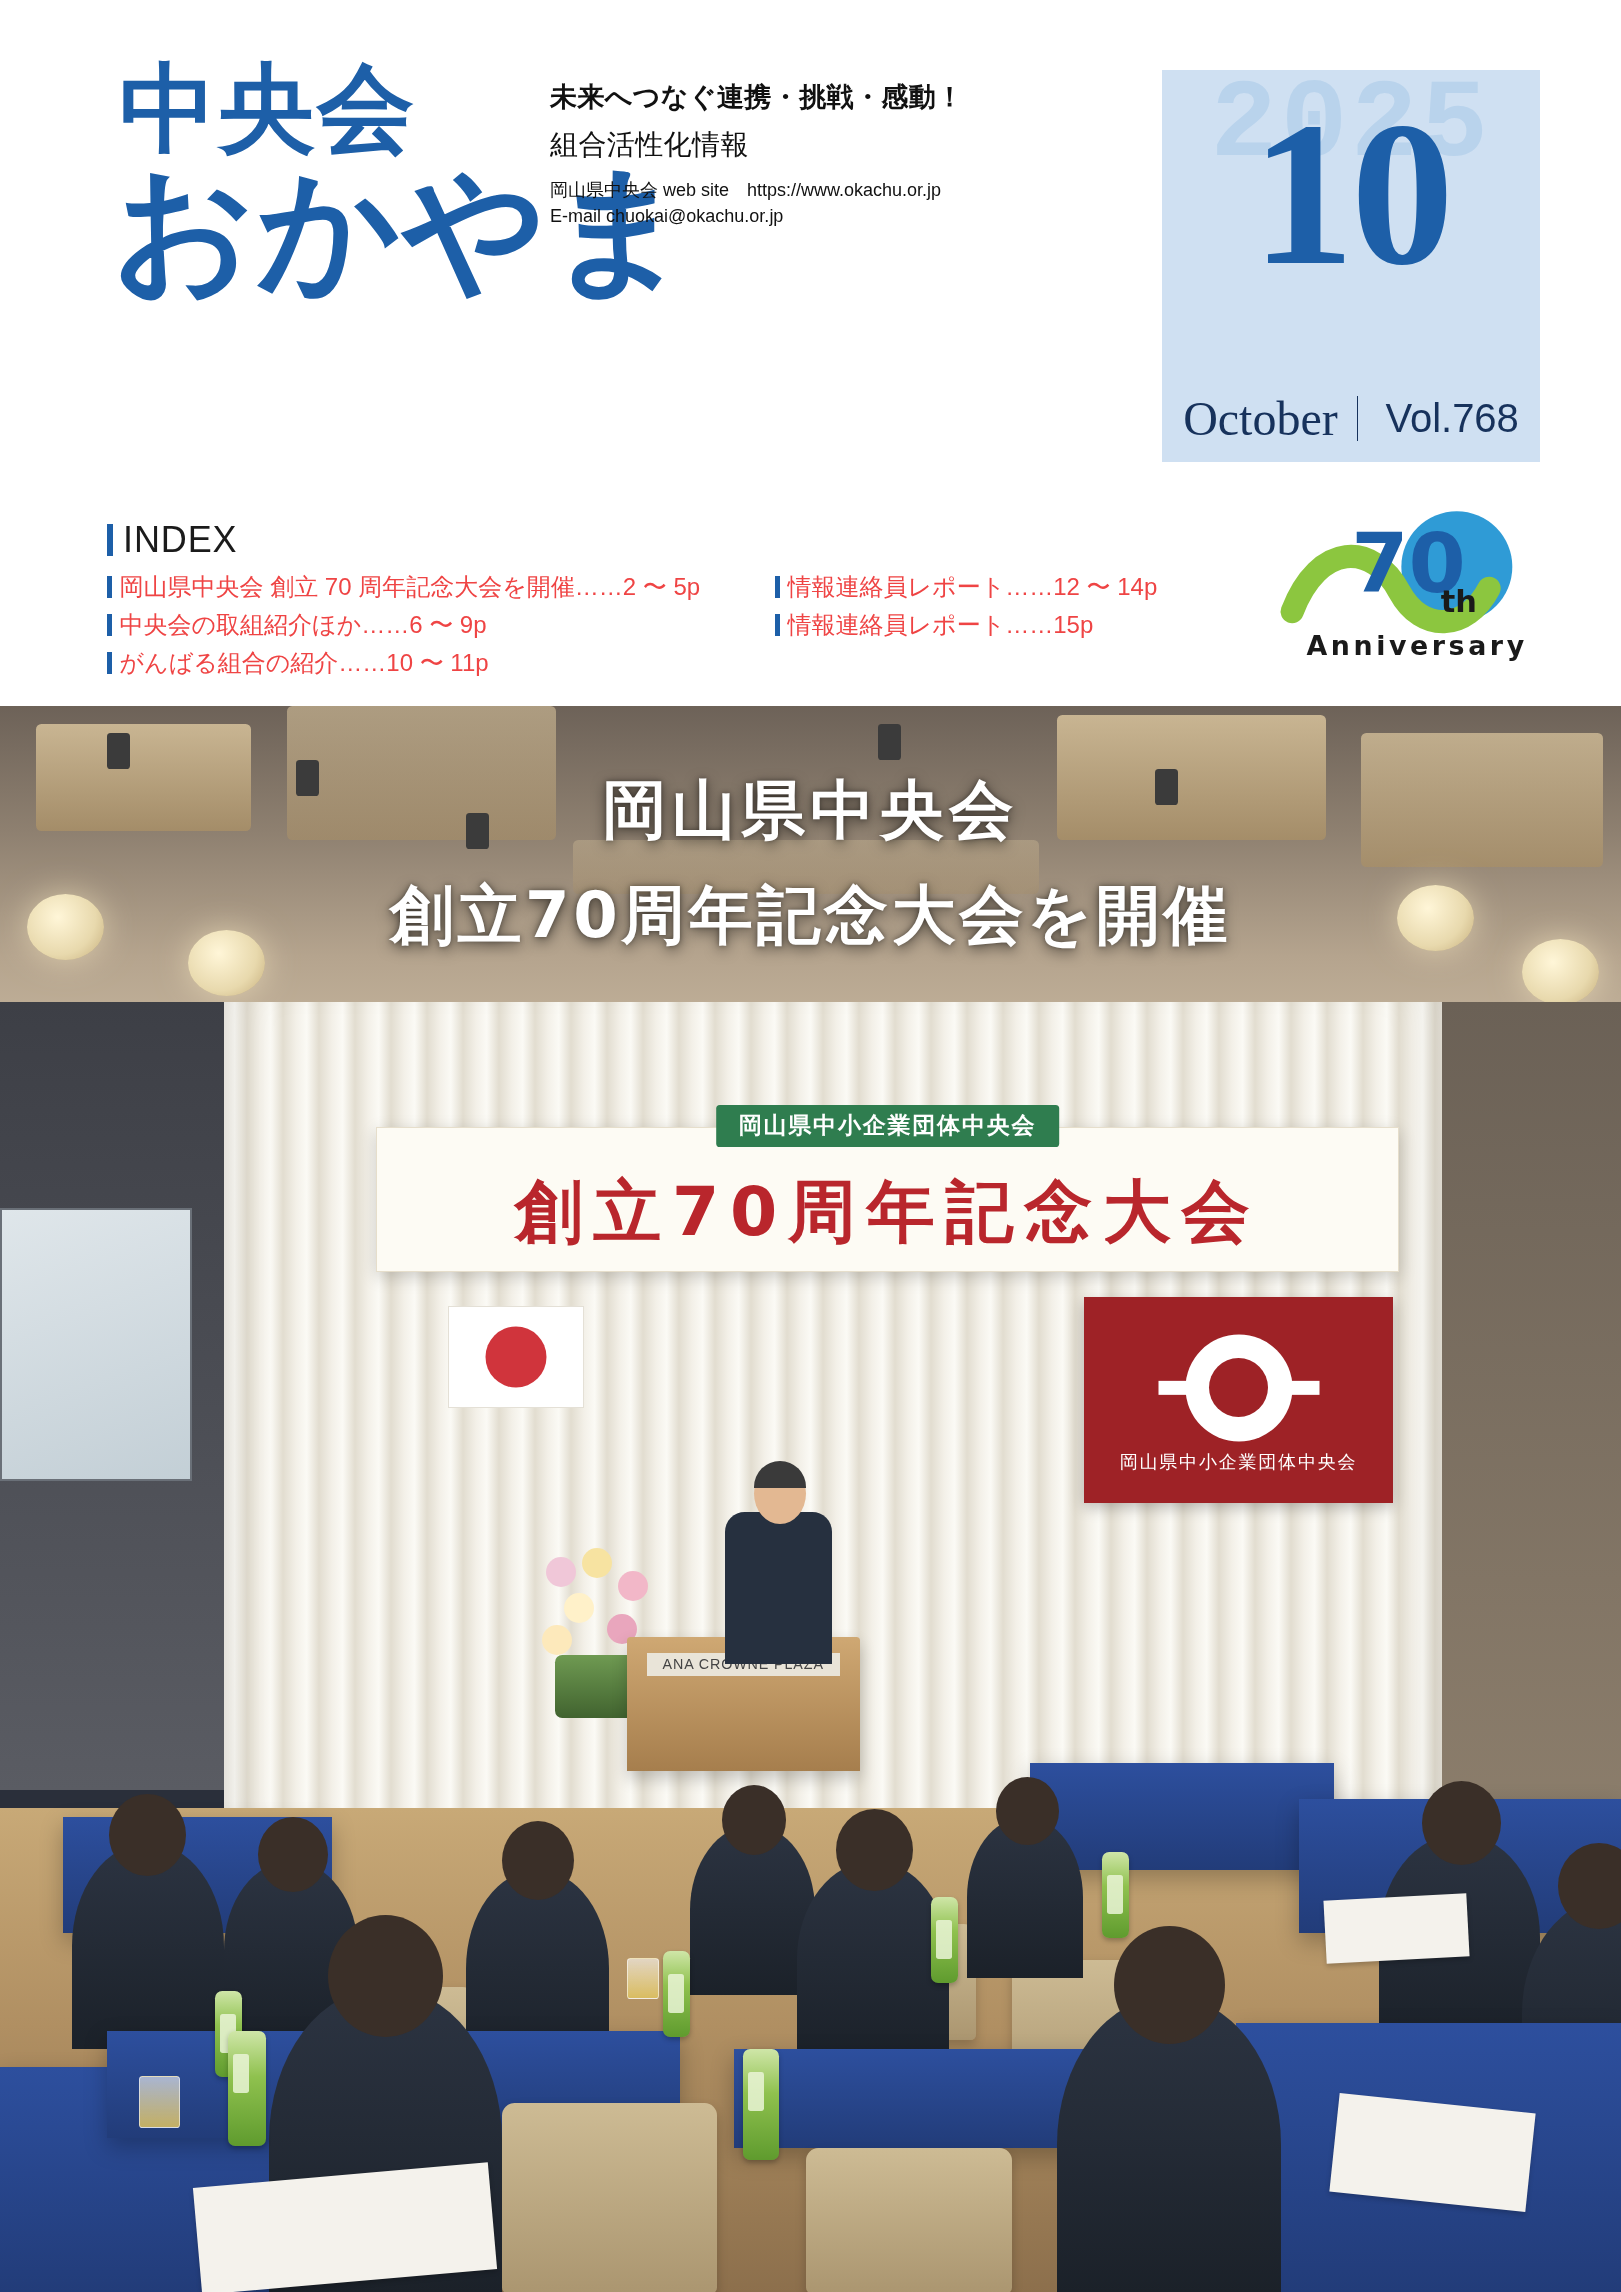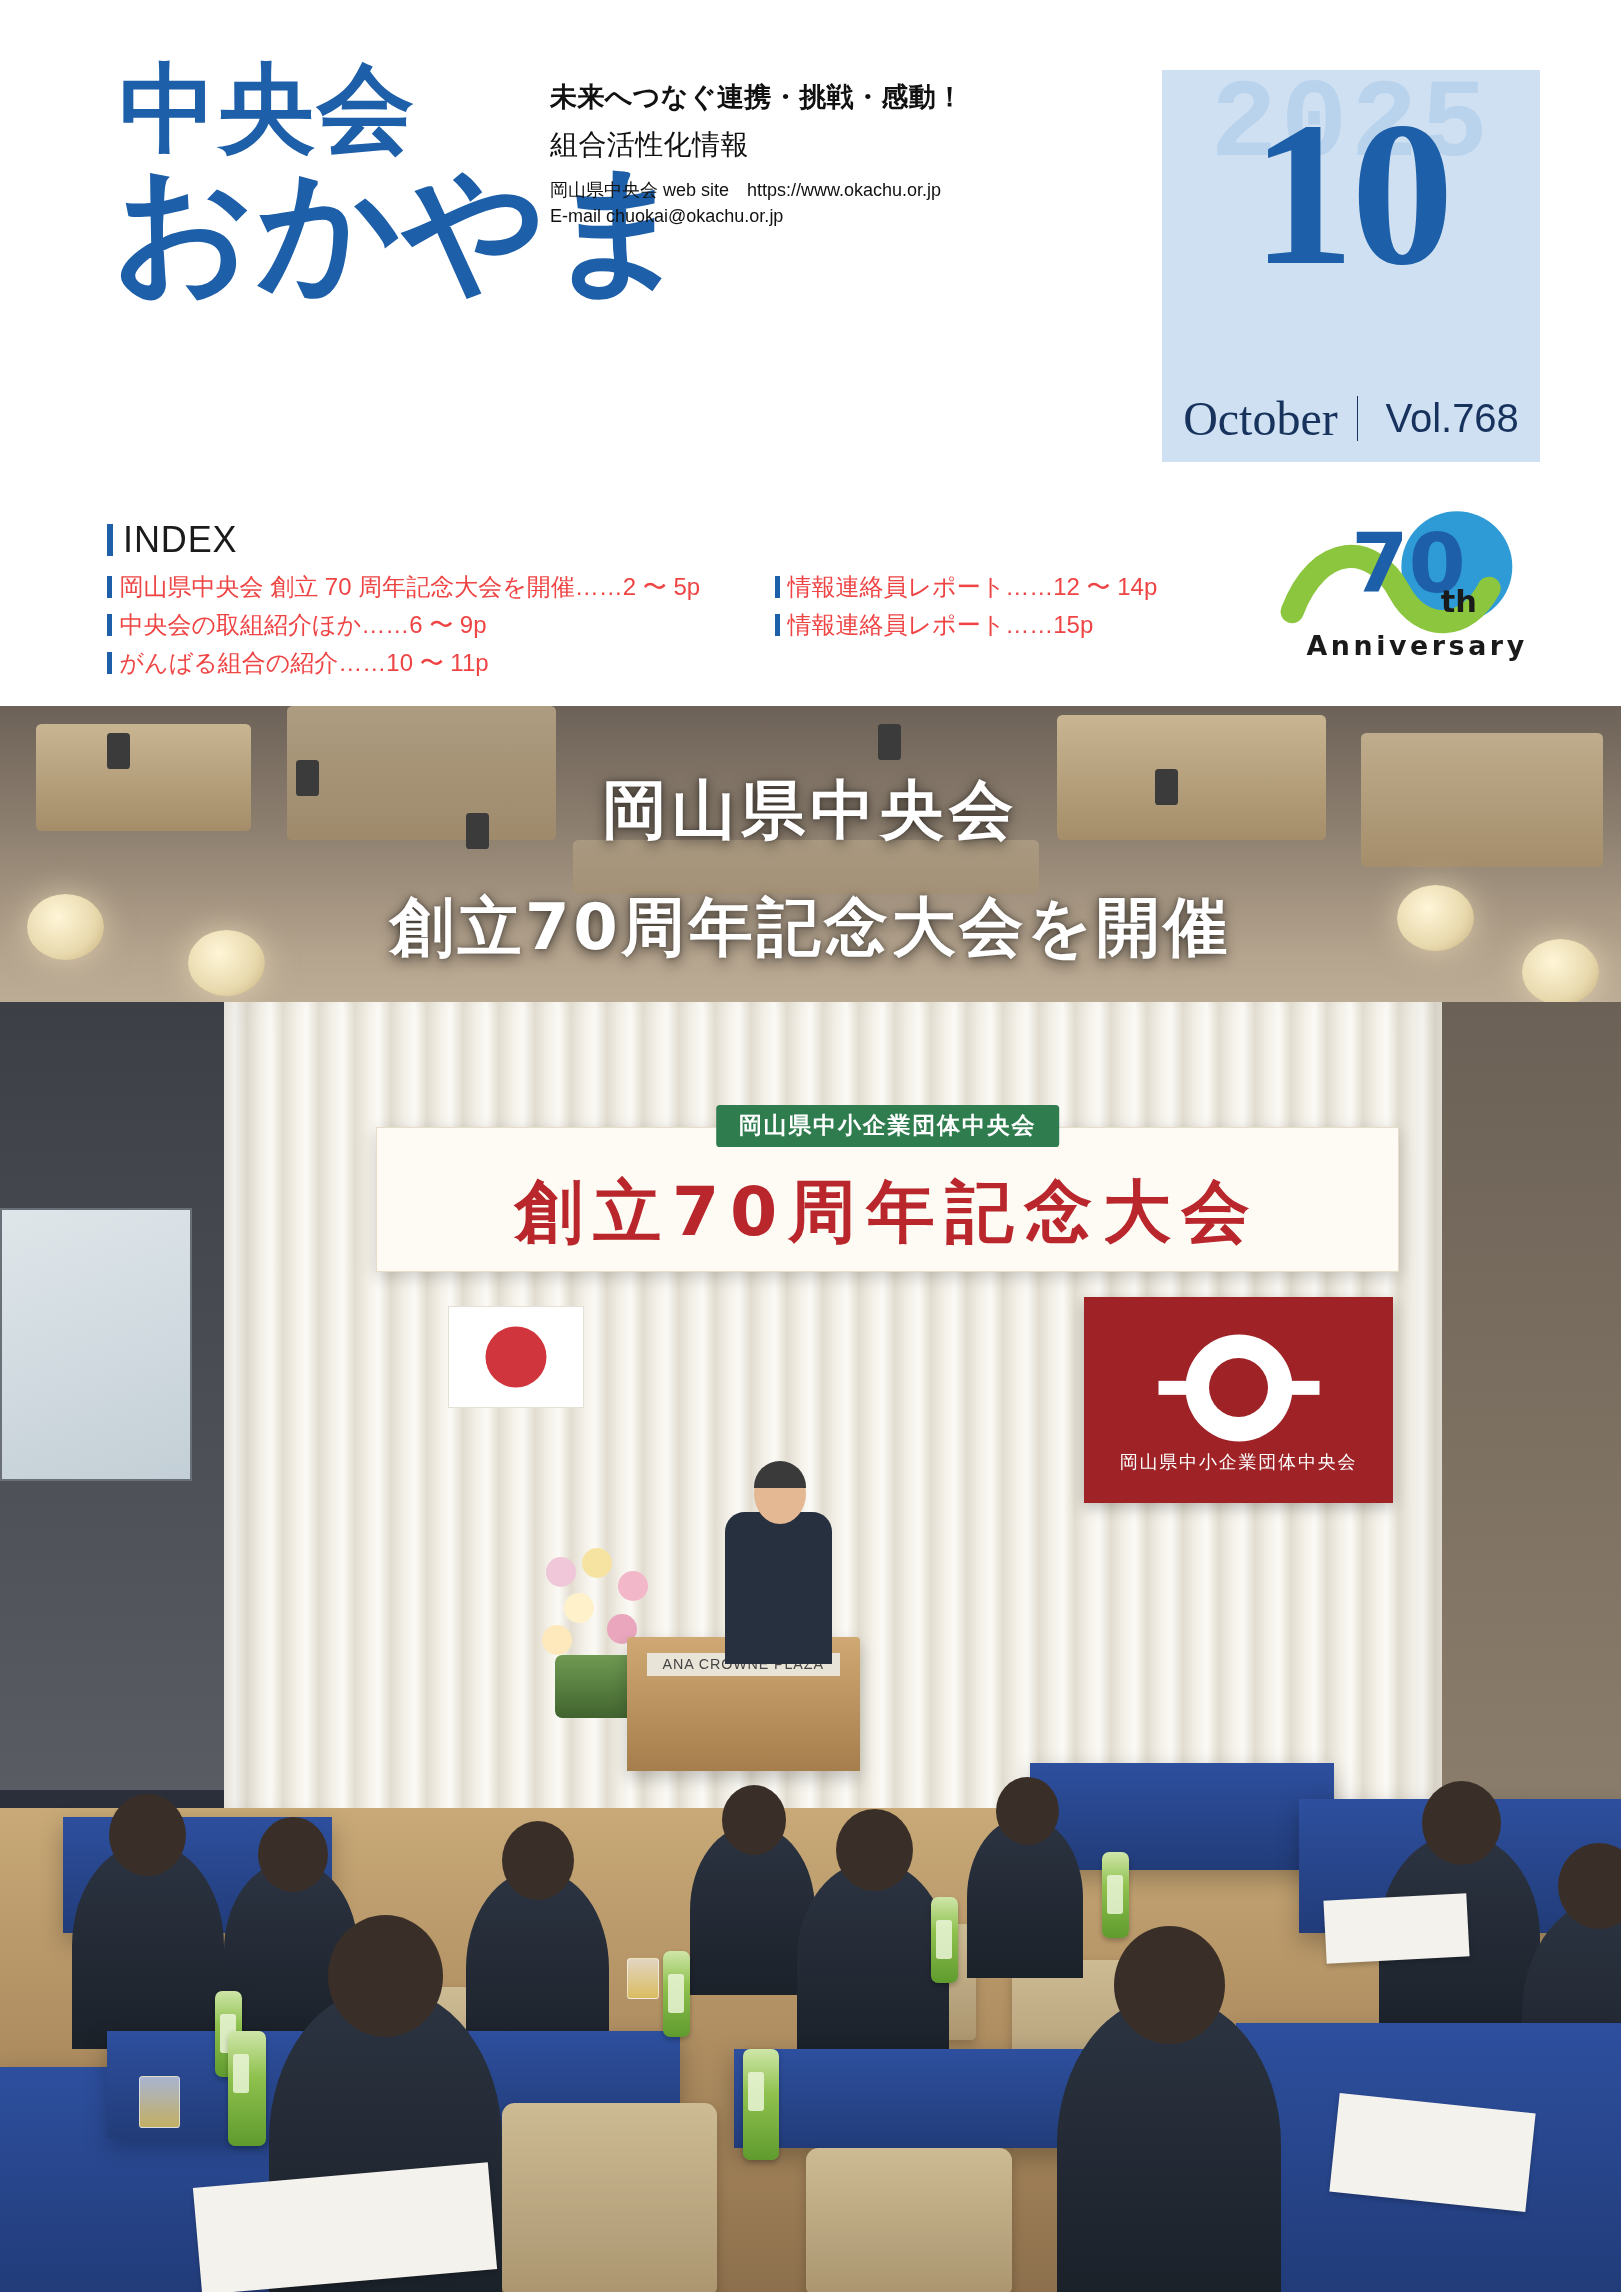--- a/index.html
+++ b/index.html
@@ -399,21 +399,21 @@
     left: 0; right: 0;
     top: 61px;
     text-align: center;
     color: #ffffff;
     font-family: "DejaVu Sans", sans-serif;
     font-weight: bold;
     text-shadow: 0 3.6px 14.3px rgba(0,0,0,.55), 0 0 5.4px rgba(0,0,0,.4);
     pointer-events: none;
   }
   .photo-headline .l1 { font-size: 64px; letter-spacing: 5.4px; display:block; }
-  .photo-headline .l2 { font-size: 64px; letter-spacing: 3.6px; display:block; margin-top: 30px; }
+  .photo-headline .l2 { font-size: 64px; letter-spacing: 3.6px; display:block; margin-top: 18px; }
 </style>
 </head>
 <body>
 
 <div class="masthead">
 
   <div class="title-block">
     <span class="title-main title-line1">中央会</span>
     <span class="title-main title-line2">おかやま</span>
   </div>

